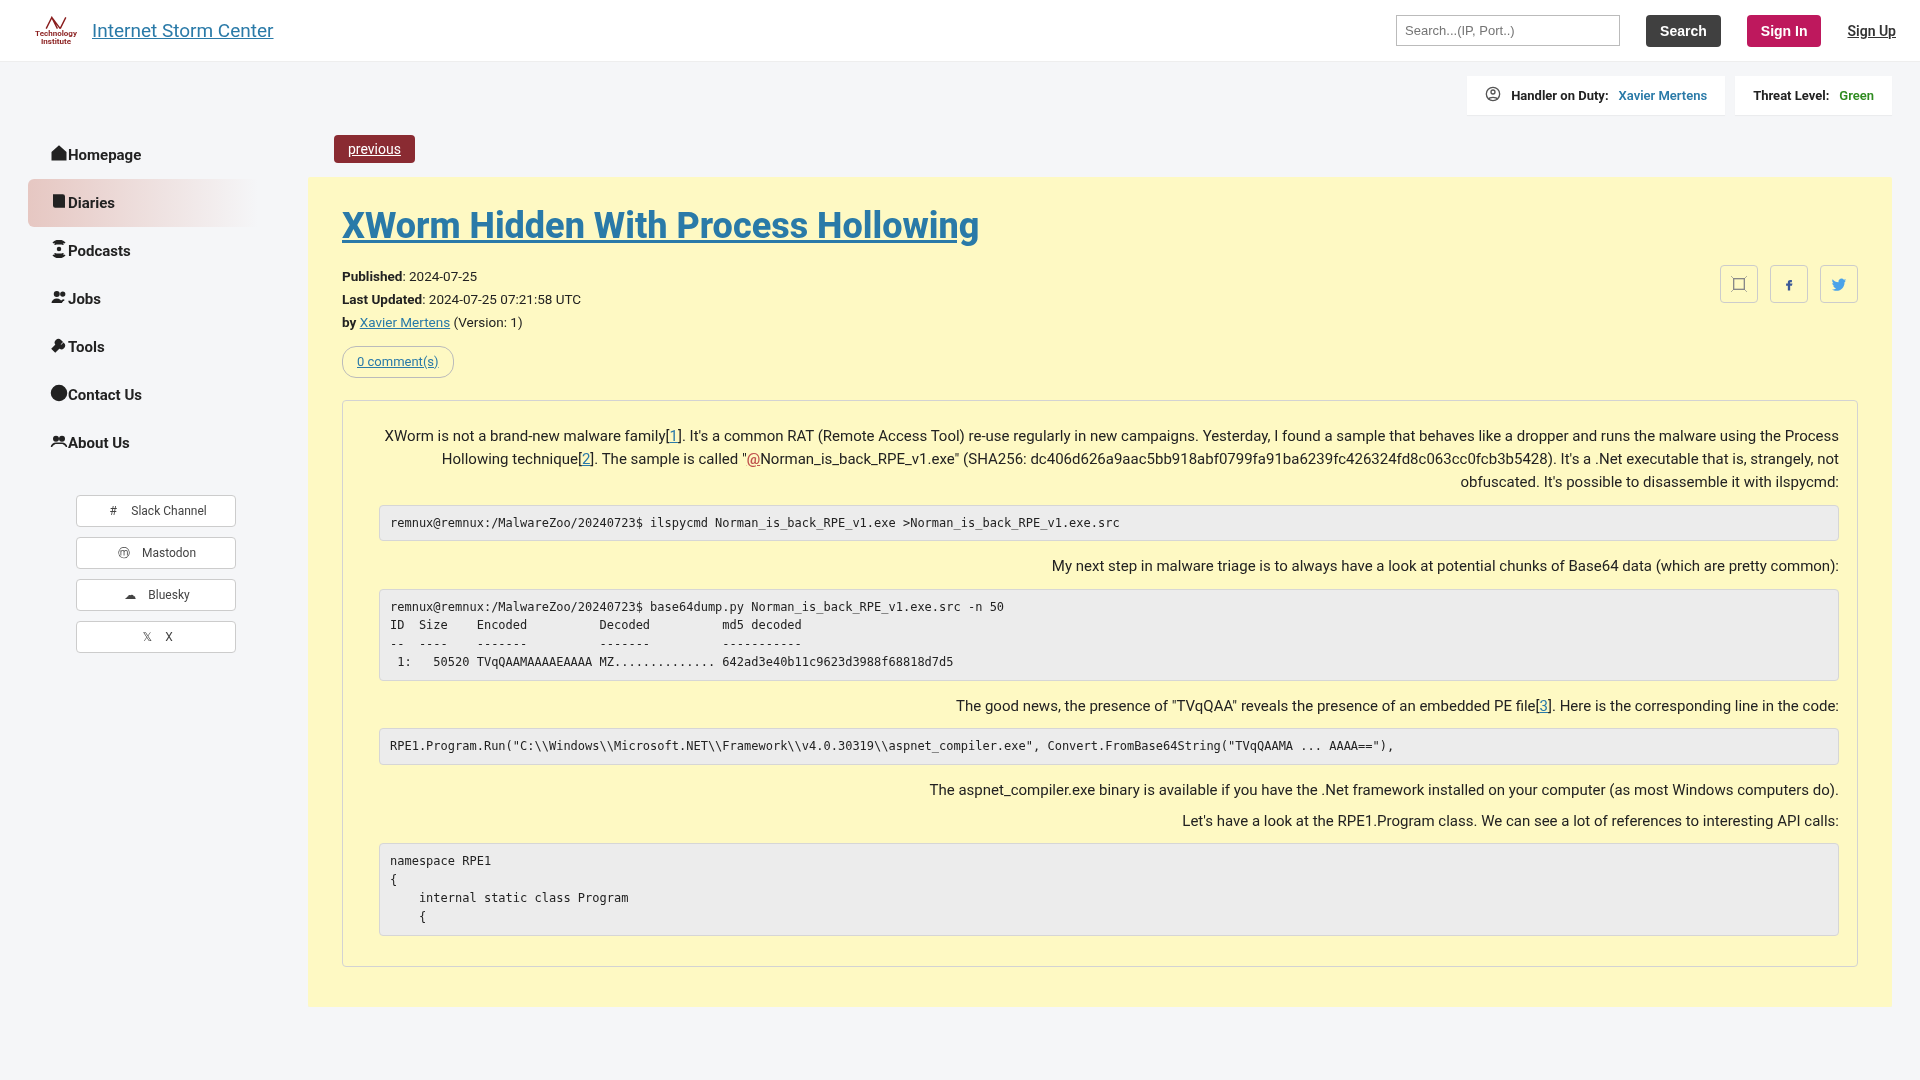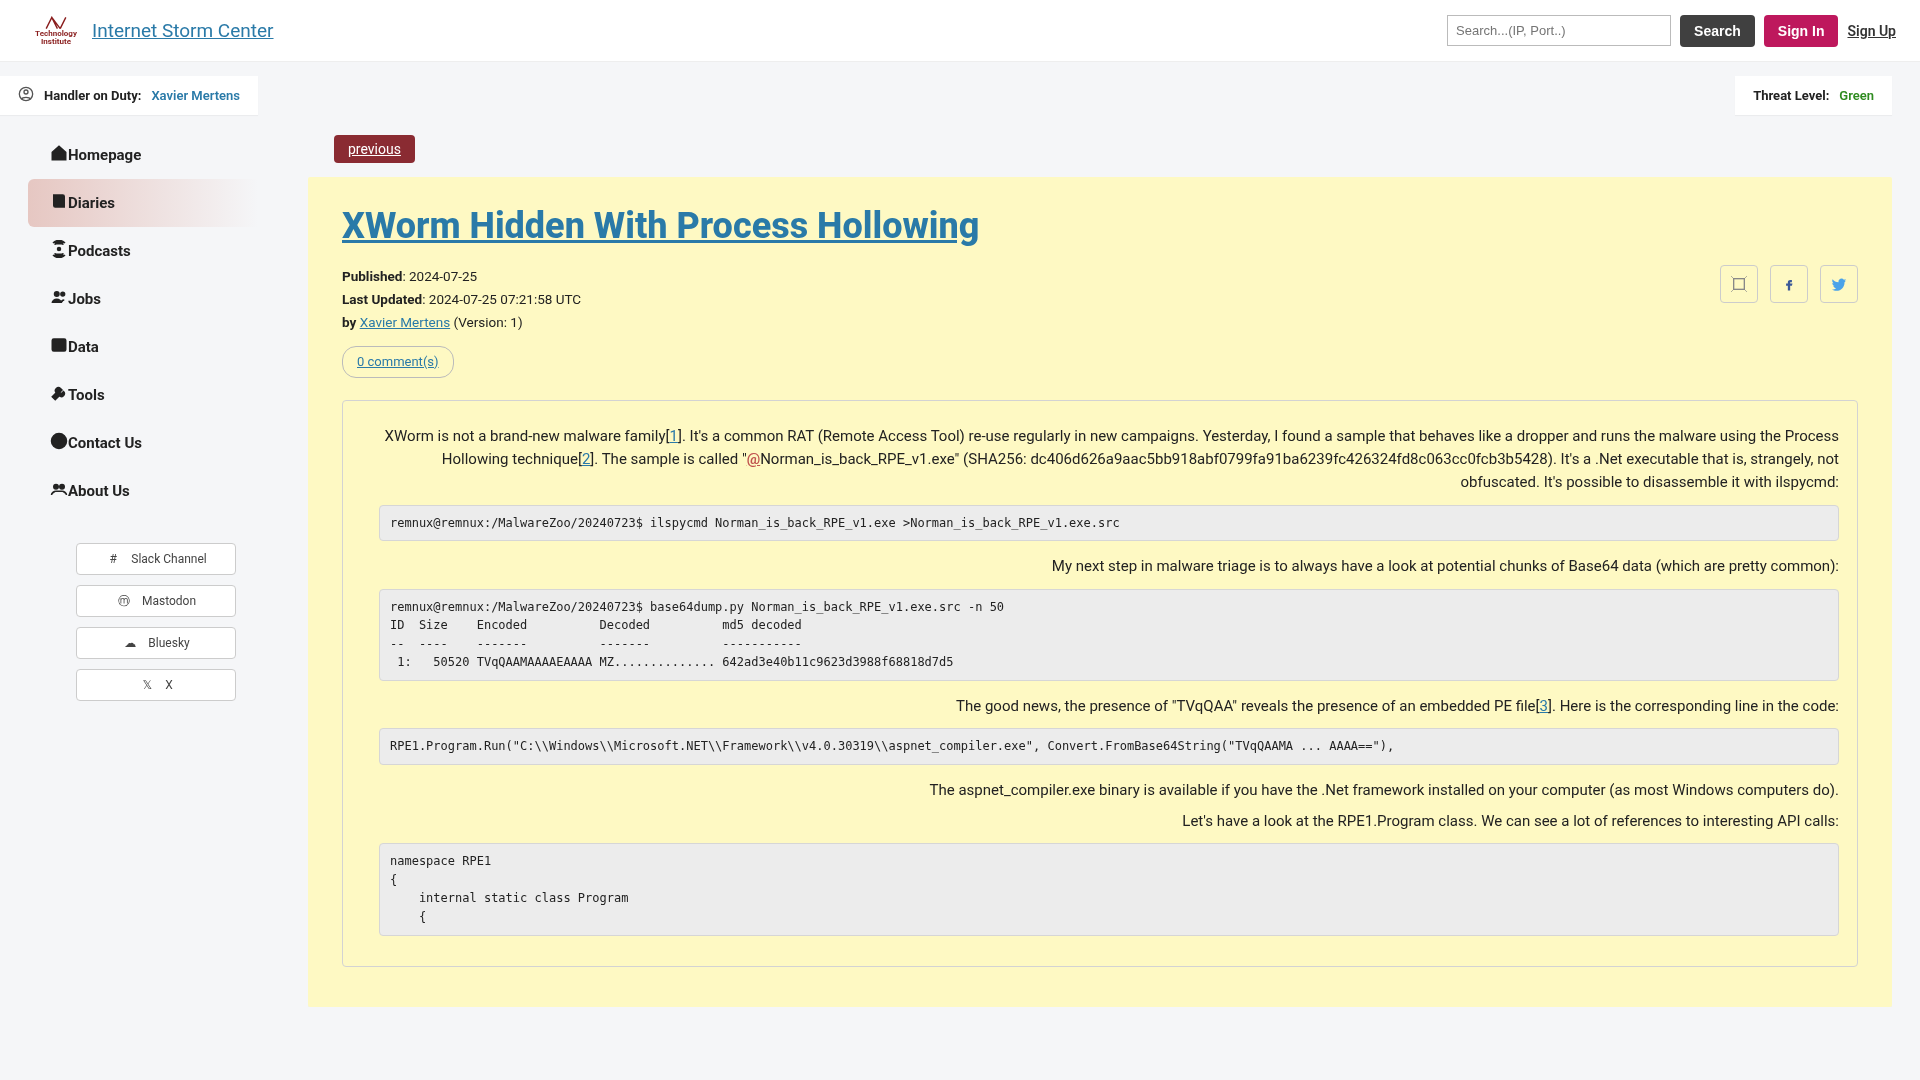--- a/index.html
+++ b/index.html
@@ -21,32 +21,32 @@
       border-bottom: 1px solid #eee;
     }
     .brand { display: flex; align-items: center; gap: 16px; }
     .logo {
       width: 40px; height: 36px;
       display: flex; flex-direction: column; align-items: center; justify-content: center;
       font-size: 8px; font-weight: bold; color: #8a1e1e; text-align: center; line-height:1;
     }
     .logo svg { display:block; }
     .brand-title { font-size: 19px; color: #2a7aa8; text-decoration: underline; font-weight:400;}
-    .top-right { display: flex; align-items: center; gap: 9px; }
+    .top-right { display: flex; align-items: center; gap: 26px; }
     .search-input {
       width: 224px; height: 31px; border: 1px solid #bbb; padding: 0 8px;
       font-size: 13px; color: #555;
     }
     .btn { height: 32px; padding: 0 14px; border:none; cursor:pointer; font-size:14px; border-radius:4px; font-weight:600; }
     .btn-search { background:#404040; color:#fff; }
     .btn-signin { background:#be185d; color:#fff; }
     .signup { color:#333; font-weight:600; }
     
     .status-strip {
-      display:flex; justify-content:space-between; 
+      display:flex; justify-content:flex-end; gap:10px;
       padding: 14px 28px 0 0;
     }
     .status-box {
       background:#fff; padding:10px 18px; font-size:13px;
       display:flex; align-items:center; gap:10px;
       box-shadow: 0 1px 1px rgba(0,0,0,.04);
     }
     .status-box .lbl { font-weight:700; }
     .status-box .val { color:#2a7aa8; font-weight:600; }
     .status-box .green { color:#2e8b1f; }
@@ -173,27 +173,20 @@
           <span>Podcasts</span>
         </a>
         <a href="#" class="nav-item">
           <span><svg viewBox="0 0 24 24" fill="none" stroke="#222" stroke-width="2">
               <circle cx="9" cy="8" r="3"></circle>
               <path d="M3 20c0-3 3-5 6-5s6 2 6 5"></path>
               <circle cx="17" cy="8" r="2.5"></circle>
               <path d="M15 20c0-2.5 2-4 4-4"></path>
             </svg></span>
           <span>Jobs</span>
-        </a>
-        <a href="#" class="nav-item">
-          <span><svg viewBox="0 0 24 24" fill="none" stroke="#222" stroke-width="2">
-              <rect x="3" y="4" width="18" height="16" rx="2"></rect>
-              <path d="M8 16V10 M12 16V8 M16 16V12"></path>
-            </svg></span>
-          <span>Data</span>
         </a>
         <a href="#" class="nav-item">
           <span><svg viewBox="0 0 24 24" fill="none" stroke="#222" stroke-width="2">
               <path d="M14 6a4 4 0 0 0-5.7 5.6L3 17l4 4 5.4-5.3A4 4 0 0 0 18 10l-3 3-2-2 3-3z"></path>
             </svg></span>
           <span>Tools</span>
         </a>
         <a href="#" class="nav-item">
           <span><svg viewBox="0 0 24 24" fill="none" stroke="#222" stroke-width="2">
               <circle cx="12" cy="12" r="10"></circle>

